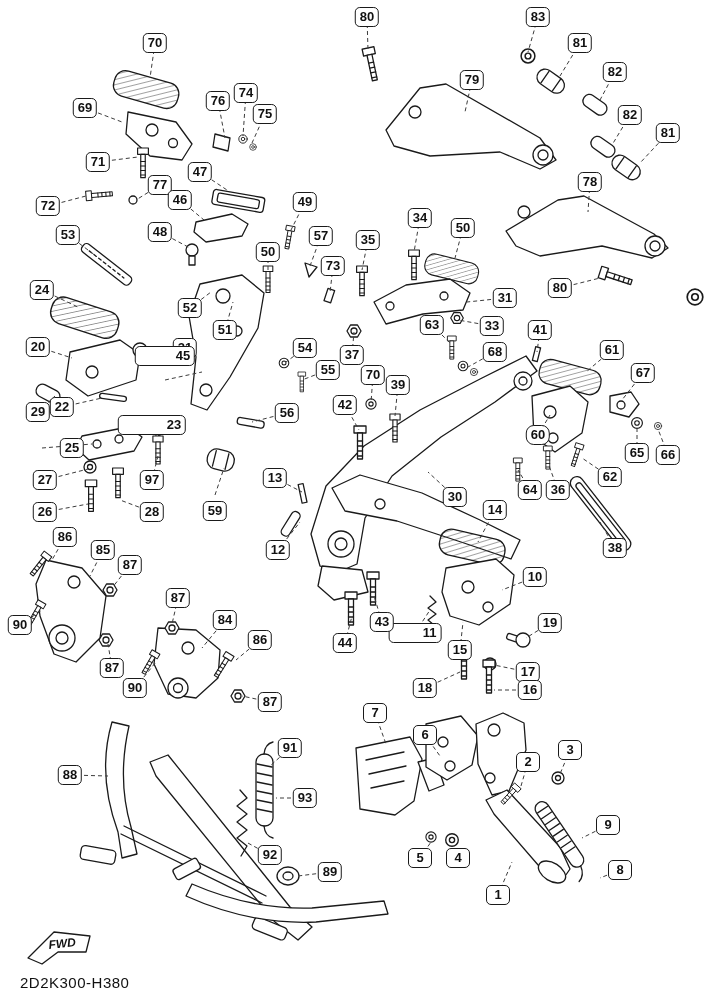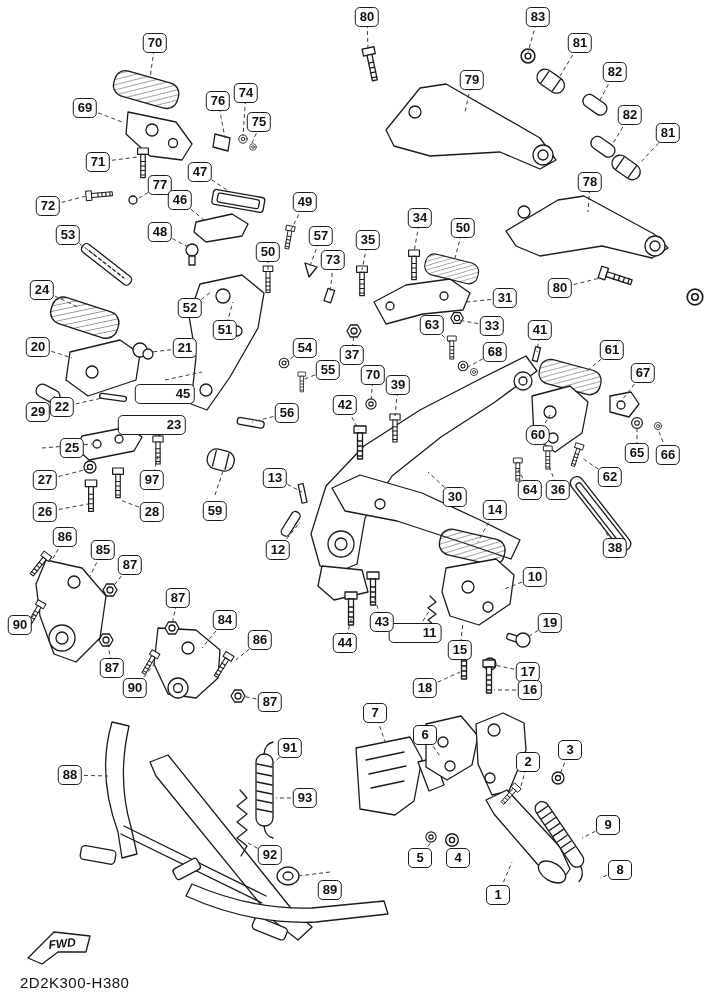--- a/index.html
+++ b/index.html
@@ -405,53 +405,53 @@
       <div class="part-label" style="left: 367px; top: 17px;">80</div>
       <div class="part-label" style="left: 538px; top: 17px;">83</div>
       <div class="part-label" style="left: 580px; top: 43px;">81</div>
       <div class="part-label" style="left: 615px; top: 72px;">82</div>
       <div class="part-label" style="left: 472px; top: 80px;">79</div>
       <div class="part-label" style="left: 630px; top: 115px;">82</div>
       <div class="part-label" style="left: 668px; top: 133px;">81</div>
       <div class="part-label" style="left: 85px; top: 108px;">69</div>
       <div class="part-label" style="left: 218px; top: 101px;">76</div>
       <div class="part-label" style="left: 246px; top: 93px;">74</div>
-      <div class="part-label" style="left: 259px; top: 114px; margin-top: 8px;">75</div>
+      <div class="part-label" style="left: 265px; top: 114px;">75</div>
       <div class="part-label" style="left: 98px; top: 162px;">71</div>
       <div class="part-label" style="left: 160px; top: 185px;">77</div>
       <div class="part-label" style="left: 200px; top: 172px;">47</div>
       <div class="part-label" style="left: 48px; top: 206px;">72</div>
       <div class="part-label" style="left: 180px; top: 200px;">46</div>
       <div class="part-label" style="left: 305px; top: 202px;">49</div>
       <div class="part-label" style="left: 590px; top: 182px;">78</div>
       <div class="part-label" style="left: 420px; top: 218px;">34</div>
       <div class="part-label" style="left: 463px; top: 228px;">50</div>
       <div class="part-label" style="left: 68px; top: 235px;">53</div>
       <div class="part-label" style="left: 160px; top: 232px;">48</div>
       <div class="part-label" style="left: 321px; top: 236px;">57</div>
       <div class="part-label" style="left: 368px; top: 240px;">35</div>
       <div class="part-label" style="left: 268px; top: 252px;">50</div>
-      <div class="part-label" style="left: 333px; top: 260px;">73</div>
+      <div class="part-label" style="left: 333px; top: 266px;">73</div>
       <div class="part-label" style="left: 505px; top: 298px;">31</div>
       <div class="part-label" style="left: 560px; top: 288px;">80</div>
       <div class="part-label" style="left: 42px; top: 290px;">24</div>
       <div class="part-label" style="left: 190px; top: 308px;">52</div>
       <div class="part-label" style="left: 225px; top: 330px;">51</div>
       <div class="part-label" style="left: 432px; top: 325px;">63</div>
       <div class="part-label" style="left: 492px; top: 326px;">33</div>
       <div class="part-label" style="left: 540px; top: 330px;">41</div>
       <div class="part-label" style="left: 38px; top: 347px;">20</div>
       <div class="part-label" style="left: 185px; top: 348px;">21</div>
       <div class="part-label" style="left: 305px; top: 348px;">54</div>
       <div class="part-label" style="left: 352px; top: 355px;">37</div>
       <div class="part-label" style="left: 495px; top: 352px;">68</div>
       <div class="part-label" style="left: 612px; top: 350px;">61</div>
       <div class="part-label" style="left: 38px; top: 412px;">29</div>
       <div class="part-label" style="left: 62px; top: 407px;">22</div>
-      <div class="part-label" style="left: 165px; top: 394px; padding-left: 40px;">45</div>
+      <div class="part-label" style="left: 165px; top: 356px; padding-left: 40px;">45</div>
       <div class="part-label" style="left: 328px; top: 370px;">55</div>
       <div class="part-label" style="left: 373px; top: 375px;">70</div>
       <div class="part-label" style="left: 398px; top: 385px;">39</div>
       <div class="part-label" style="left: 643px; top: 373px;">67</div>
       <div class="part-label" style="left: 345px; top: 405px;">42</div>
       <div class="part-label" style="left: 287px; top: 413px;">56</div>
       <div class="part-label" style="left: 152px; top: 425px; padding-left: 48px;">23</div>
       <div class="part-label" style="left: 538px; top: 435px; border-radius: 8px;">60</div>
       <div class="part-label" style="left: 637px; top: 453px;">65</div>
       <div class="part-label" style="left: 668px; top: 455px;">66</div>
@@ -493,18 +493,18 @@
       <div class="part-label" style="left: 570px; top: 750px;">3</div>
       <div class="part-label" style="left: 528px; top: 762px;">2</div>
       <div class="part-label" style="left: 290px; top: 748px;">91</div>
       <div class="part-label" style="left: 70px; top: 775px;">88</div>
       <div class="part-label" style="left: 305px; top: 798px;">93</div>
       <div class="part-label" style="left: 608px; top: 825px;">9</div>
       <div class="part-label" style="left: 420px; top: 858px;">5</div>
       <div class="part-label" style="left: 458px; top: 858px;">4</div>
       <div class="part-label" style="left: 270px; top: 855px;">92</div>
       <div class="part-label" style="left: 620px; top: 870px;">8</div>
-      <div class="part-label" style="left: 330px; top: 872px; margin-top: 18px;">89</div>
+      <div class="part-label" style="left: 330px; top: 872px;">89</div>
       <div class="part-label" style="left: 498px; top: 895px;">1</div>
     </div>
 
   <div id="diagram-code">2D2K300-H380</div>
 </div>
 
 </body></html>

